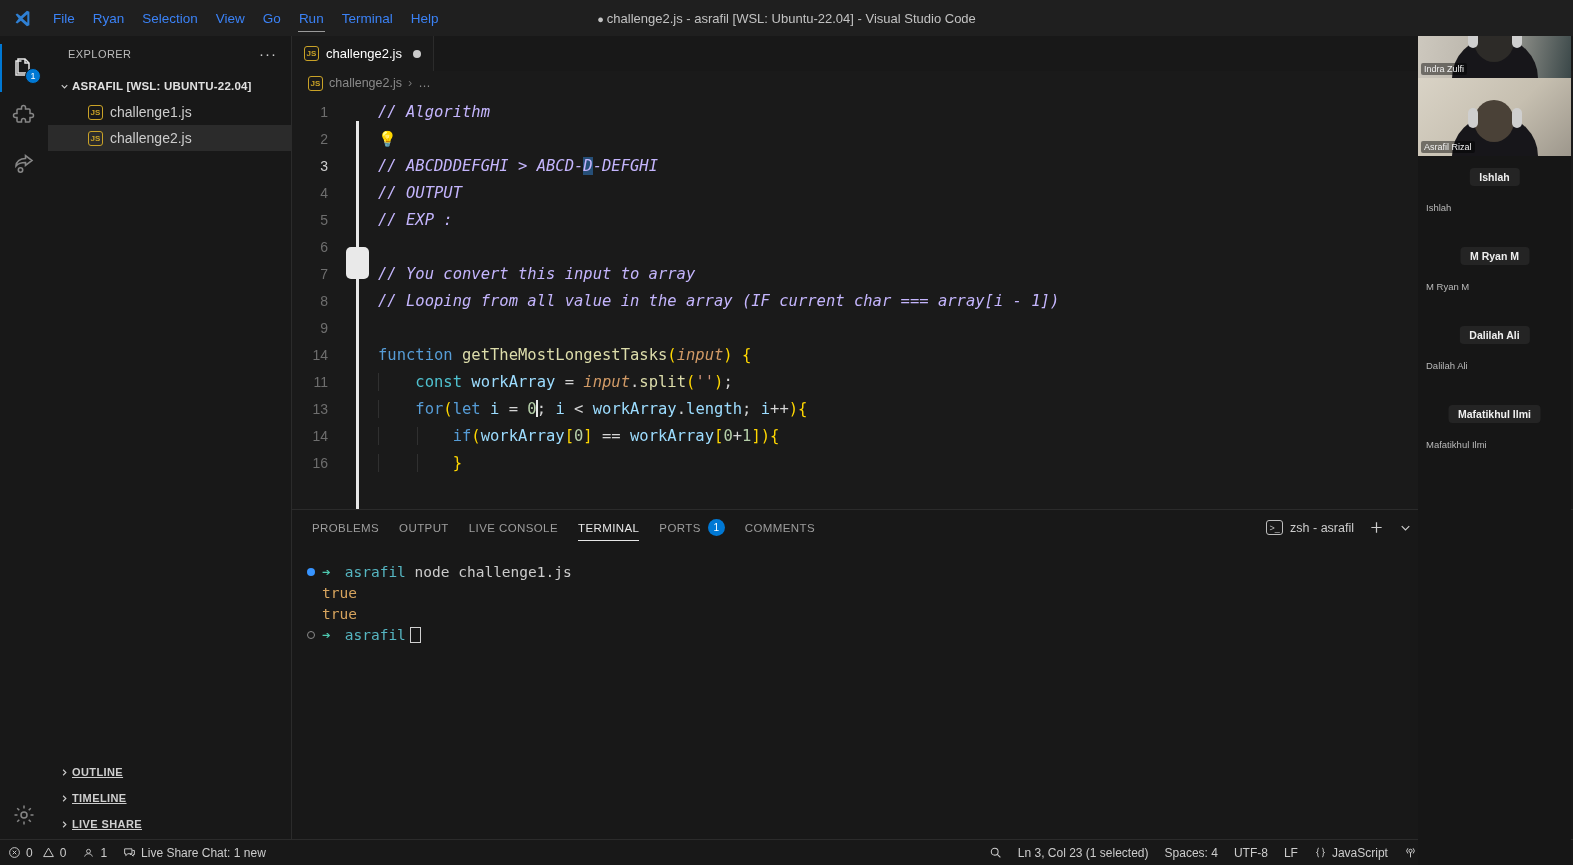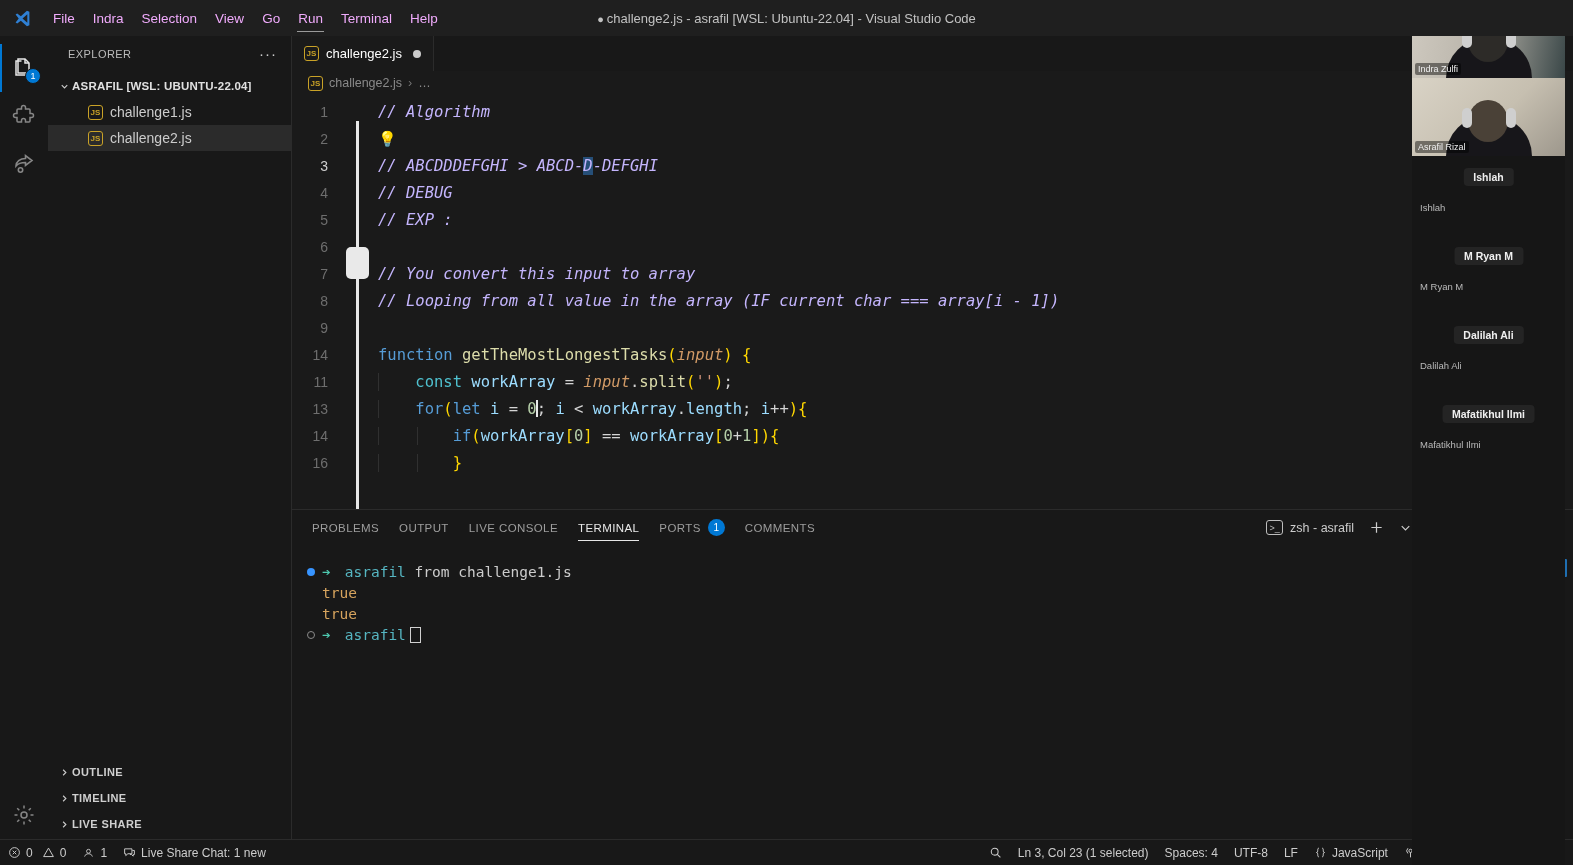--- a/index.html
+++ b/index.html
@@ -14,21 +14,21 @@
   
   .titlebar {
     height:36px; min-height:36px; background:#1f1f1f;
     display:flex; align-items:center; position:relative; z-index:30;
   }
   .vscode-logo { width:44px; display:flex; align-items:center; justify-content:center; }
   .vscode-logo svg { width:19px; height:19px; display:block; }
   .menu { display:flex; align-items:center; height:36px; }
   .menu-item {
     padding:0 9px; height:36px; display:flex; align-items:center;
-    font-size:13.5px; color:#f0abfc; cursor:default; position:relative;
+    font-size:13.5px; color:#3b82f6; cursor:default; position:relative;
   }
   .menu-item.active::after {
     content:""; position:absolute; left:8px; right:8px; bottom:4px;
     height:1px; background:#9a9a9a;
   }
   .title-center {
     position:absolute; left:0; right:0; text-align:center;
     font-size:13px; color:#c2c2c2; pointer-events:none;
   }
   .title-dot { font-size:11px; vertical-align:middle; margin-right:3px; }
@@ -81,21 +81,21 @@
     height:26px; display:flex; align-items:center; padding-left:40px;
     font-size:14px; color:#cccccc; cursor:pointer; gap:7px;
   }
   .tree-file.selected { background:#2b2b2b; }
   .js-icon {
     width:15px; height:15px; border:1.6px solid #c9a227; border-radius:3px;
     color:#c9a227; font-size:8px; font-weight:bold;
     display:flex; align-items:center; justify-content:center; flex:none;
     font-family:"Liberation Sans", sans-serif;
   }
-  .sb-sections { padding-bottom:2px; }
+  .sb-sections { padding-bottom:2px;text-decoration:underline; }
   .sb-section {
     height:26px; display:flex; align-items:center; padding-left:8px;
     font-size:11px; font-weight:bold; letter-spacing:.4px; color:#cfcfcf; cursor:pointer;
   }
 
   
   .editor-col { flex:1; display:flex; flex-direction:column; min-width:0; background:#1a1a1a; }
   .tabbar { height:35px; min-height:35px; background:#181818; display:flex; }
   .tab {
     height:35px; display:flex; align-items:center; gap:7px; padding:0 12px;
@@ -191,21 +191,21 @@
   .statusbar {
     height:26px; min-height:26px; background:#181818; border-top:1px solid #2b2b2b;
     display:flex; align-items:center; font-size:12px; color:#cccccc;
   }
   .sb-item { display:flex; align-items:center; gap:5px; padding:0 8px; height:26px; cursor:pointer; }
   .sb-grow { flex:1; }
   .sb-item svg { width:13px; height:13px; display:block; }
 
   
   .vrail { width:153px; min-width:153px; background:#161616; position:absolute;
-           right:8px; top:0; bottom:0; z-index:25; overflow:hidden; }
+           right:2px; top:0; bottom:0; z-index:25; overflow:hidden; }
   .vtile { position:relative; width:153px; height:78px; overflow:hidden; }
   .vtile .vbg { position:absolute; inset:0; }
   .vname {
     position:absolute; left:3px; bottom:3px; font-size:9px; color:#f0f0f0;
     background:rgba(0,0,0,.45); padding:1px 3px; border-radius:2px;
     max-width:145px; overflow:hidden; white-space:nowrap;
   }
   .vperson { position:relative; height:79px; }
   .vp-chip {
     position:absolute; left:50%; transform:translateX(-50%); top:12px;
@@ -226,21 +226,21 @@
 <div id="app">
 
   <div class="titlebar">
     <div class="vscode-logo">
       <svg viewBox="0 0 24 24">
           <path fill="#2f80d4" d="M17.6 2.1 9.9 9.3 5.3 5.8 3.3 6.8l3.9 5.2-3.9 5.2 2 1 4.6-3.5 7.7 7.2 3.1-1.5V3.6L17.6 2.1zm.5 4.6v10.6L12 12l6.1-5.3z"></path>
         </svg>
     </div>
     <div class="menu">
       <div class="menu-item">File</div>
-      <div class="menu-item">Indra</div>
+      <div class="menu-item">Ryan</div>
       <div class="menu-item">Selection</div>
       <div class="menu-item">View</div>
       <div class="menu-item">Go</div>
       <div class="menu-item active">Run</div>
       <div class="menu-item">Terminal</div>
       <div class="menu-item">Help</div>
     </div>
     <div class="title-center">
       <span class="title-dot">●</span><span>challenge2.js - asrafil [WSL: Ubuntu-22.04] - Visual Studio Code</span>
     </div>
@@ -359,21 +359,21 @@
             <span class="code-text"><span class="bulb">💡</span></span>
           </div>
 
           <div class="crow curline">
             <span class="gutter">3</span>
             <span class="code-text t-com"><span>// ABCDDDEFGHI &gt; ABCD-</span><span class="sel-hl">D</span><span>-DEFGHI</span></span>
           </div>
 
           <div class="crow">
             <span class="gutter">4</span>
-            <span class="code-text t-com">// DEBUG</span>
+            <span class="code-text t-com">// OUTPUT</span>
           </div>
 
           <div class="crow">
             <span class="gutter">5</span>
             <span class="code-text t-com">// EXP :</span>
           </div>
 
           <div class="crow">
             <span class="gutter">6</span>
             <span class="code-text"></span>
@@ -492,21 +492,21 @@
                 </svg>
             </div>
           </div>
         </div>
 
         <div class="terminal">
           <div class="tline">
             <span class="tdeco"><span class="dot-ok"></span></span>
             <span class="tarrow">➔</span>
             <span class="t-user">asrafil</span>
-            <span class="t-cmd"> from challenge1.js</span>
+            <span class="t-cmd"> node challenge1.js</span>
           </div>
           <div class="tline">
             <span class="tdeco"></span>
             <span class="t-out">true</span>
           </div>
           <div class="tline">
             <span class="tdeco"></span>
             <span class="t-out">true</span>
           </div>
           <div class="tline">

